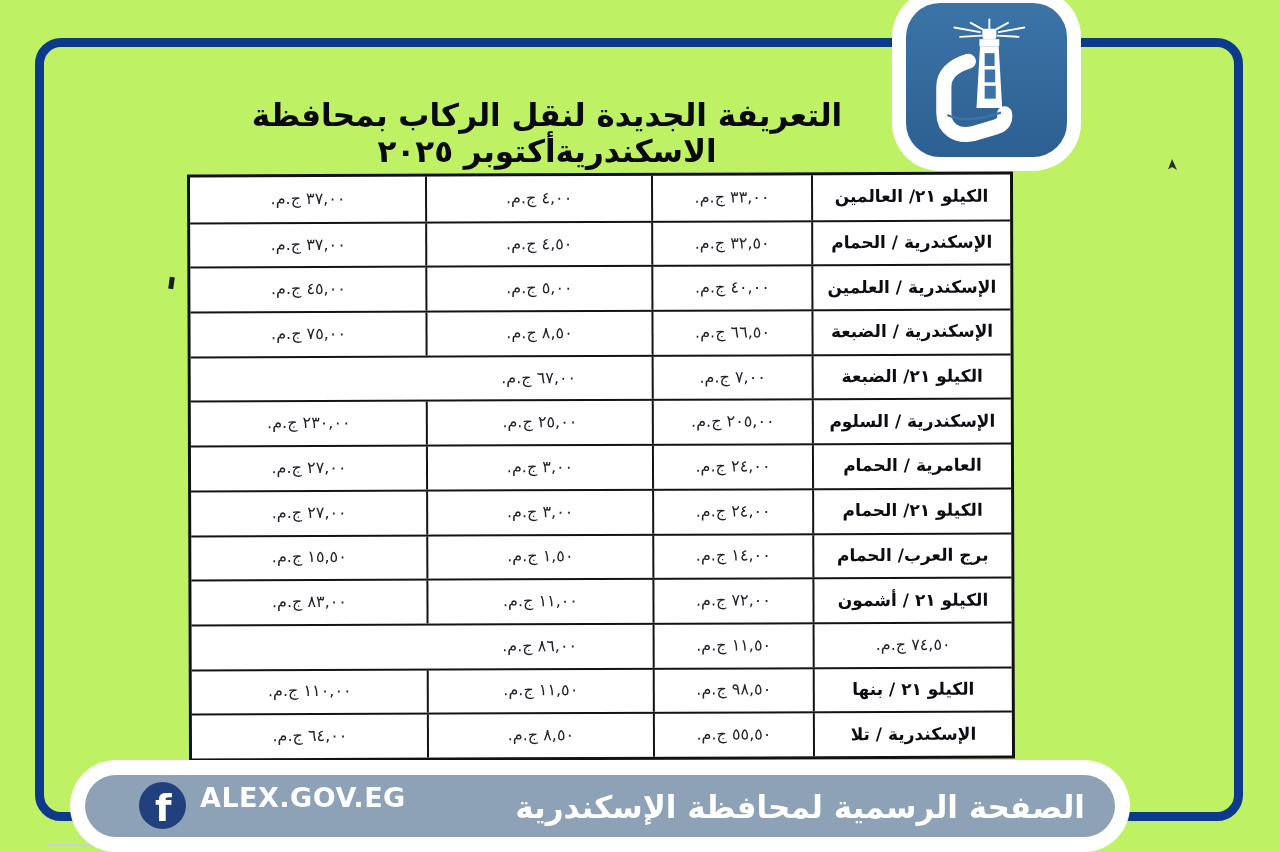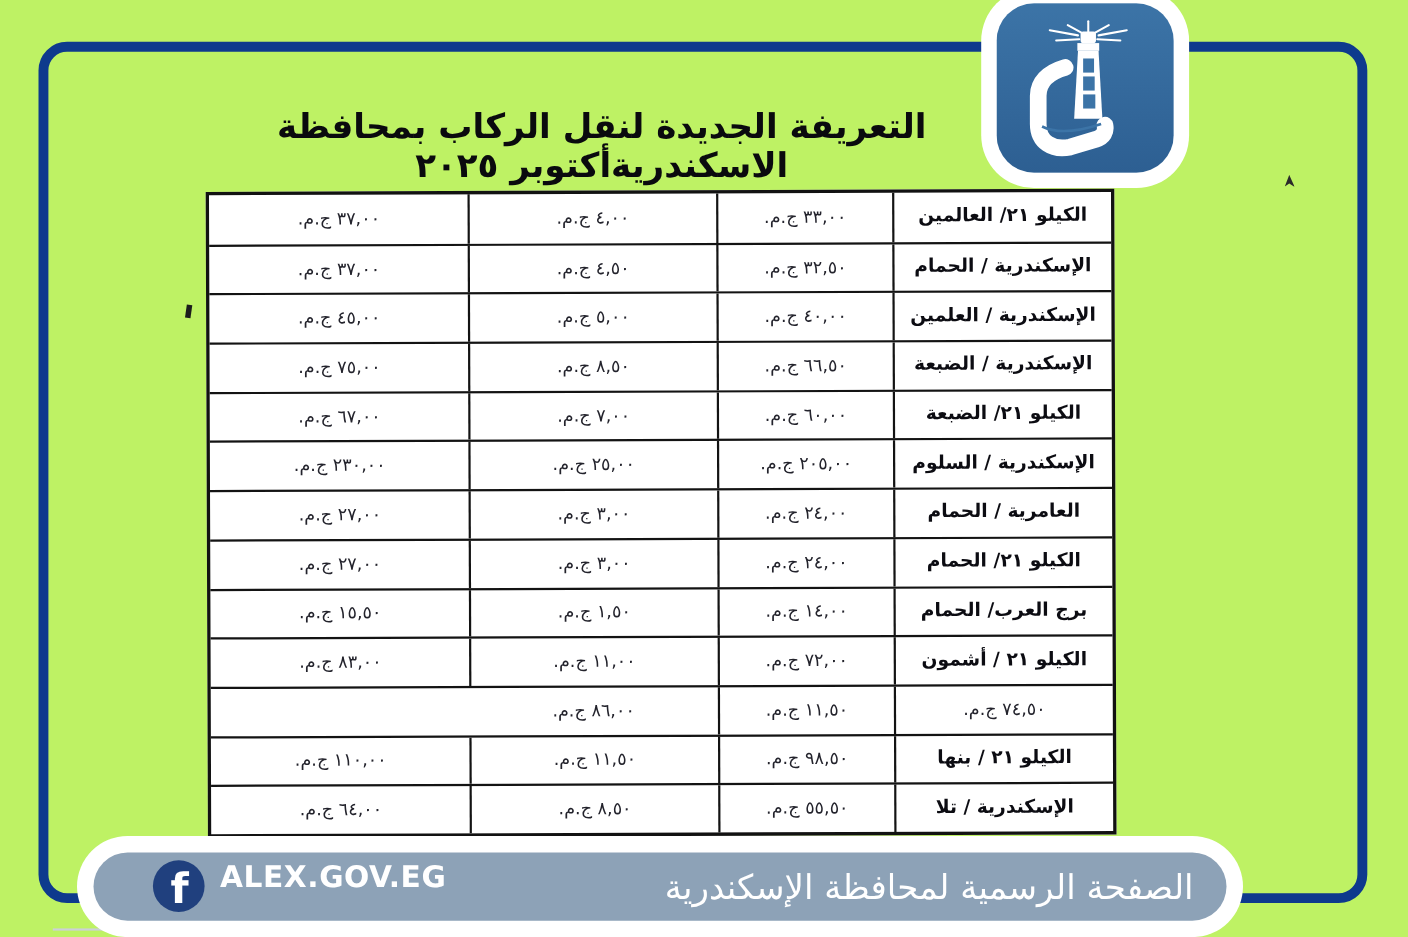--- a/index.html
+++ b/index.html
@@ -43,21 +43,21 @@
                  box-shadow:0 0 0 15px #ffffff; }
   .fb-badge { position:absolute; left:54px; top:7px; width:47px; height:47px;
               border-radius:50%; background:#20407e; overflow:hidden; }
   .fb-badge span { position:absolute; left:16px; top:4px; color:#fff;
                    font-size:38px; font-weight:bold; }
   .site-label { position:absolute; left:115px; top:0; height:44px; display:flex;
                 align-items:center; color:#ffffff; font-size:27px; font-weight:bold;
                 letter-spacing:0.5px; }
   .page-name { position:absolute; right:30px; top:0; height:64px; display:flex;
                align-items:center; direction:rtl; color:#ffffff; font-size:31px;
-               font-weight:normal; }
+               font-weight:bold; }
 
   
   .artifact-tick { position:absolute; left:169px; top:277px; width:5px; height:12px;
                    background:#1c1c1c; transform:rotate(8deg); z-index:1; }
   .artifact-speck { position:absolute; left:1168px; top:159px; width:9px; height:11px;
                     background:#2a2a2a; z-index:1;
                     clip-path:polygon(45% 0, 100% 100%, 45% 72%, 0 95%); }
 </style>
 </head>
 <body>
@@ -117,21 +117,20 @@
 
       <div class="frow">
         <div class="fcell route">الإسكندرية / الضبعة</div>
         <div class="fcell">٦٦,٥٠ ج.م.</div>
         <div class="fcell">٨,٥٠ ج.م.</div>
         <div class="fcell">٧٥,٠٠ ج.م.</div>
       </div>
 
       <div class="frow">
         <div class="fcell route">الكيلو ٢١/ الضبعة</div>
-        <div class="fcell">٦٠,٠٠ ج.م.</div>
         <div class="fcell">٧,٠٠ ج.م.</div>
         <div class="fcell">٦٧,٠٠ ج.م.</div>
       </div>
 
       <div class="frow">
         <div class="fcell route">الإسكندرية / السلوم</div>
         <div class="fcell">٢٠٥,٠٠ ج.م.</div>
         <div class="fcell">٢٥,٠٠ ج.م.</div>
         <div class="fcell">٢٣٠,٠٠ ج.م.</div>
       </div>

